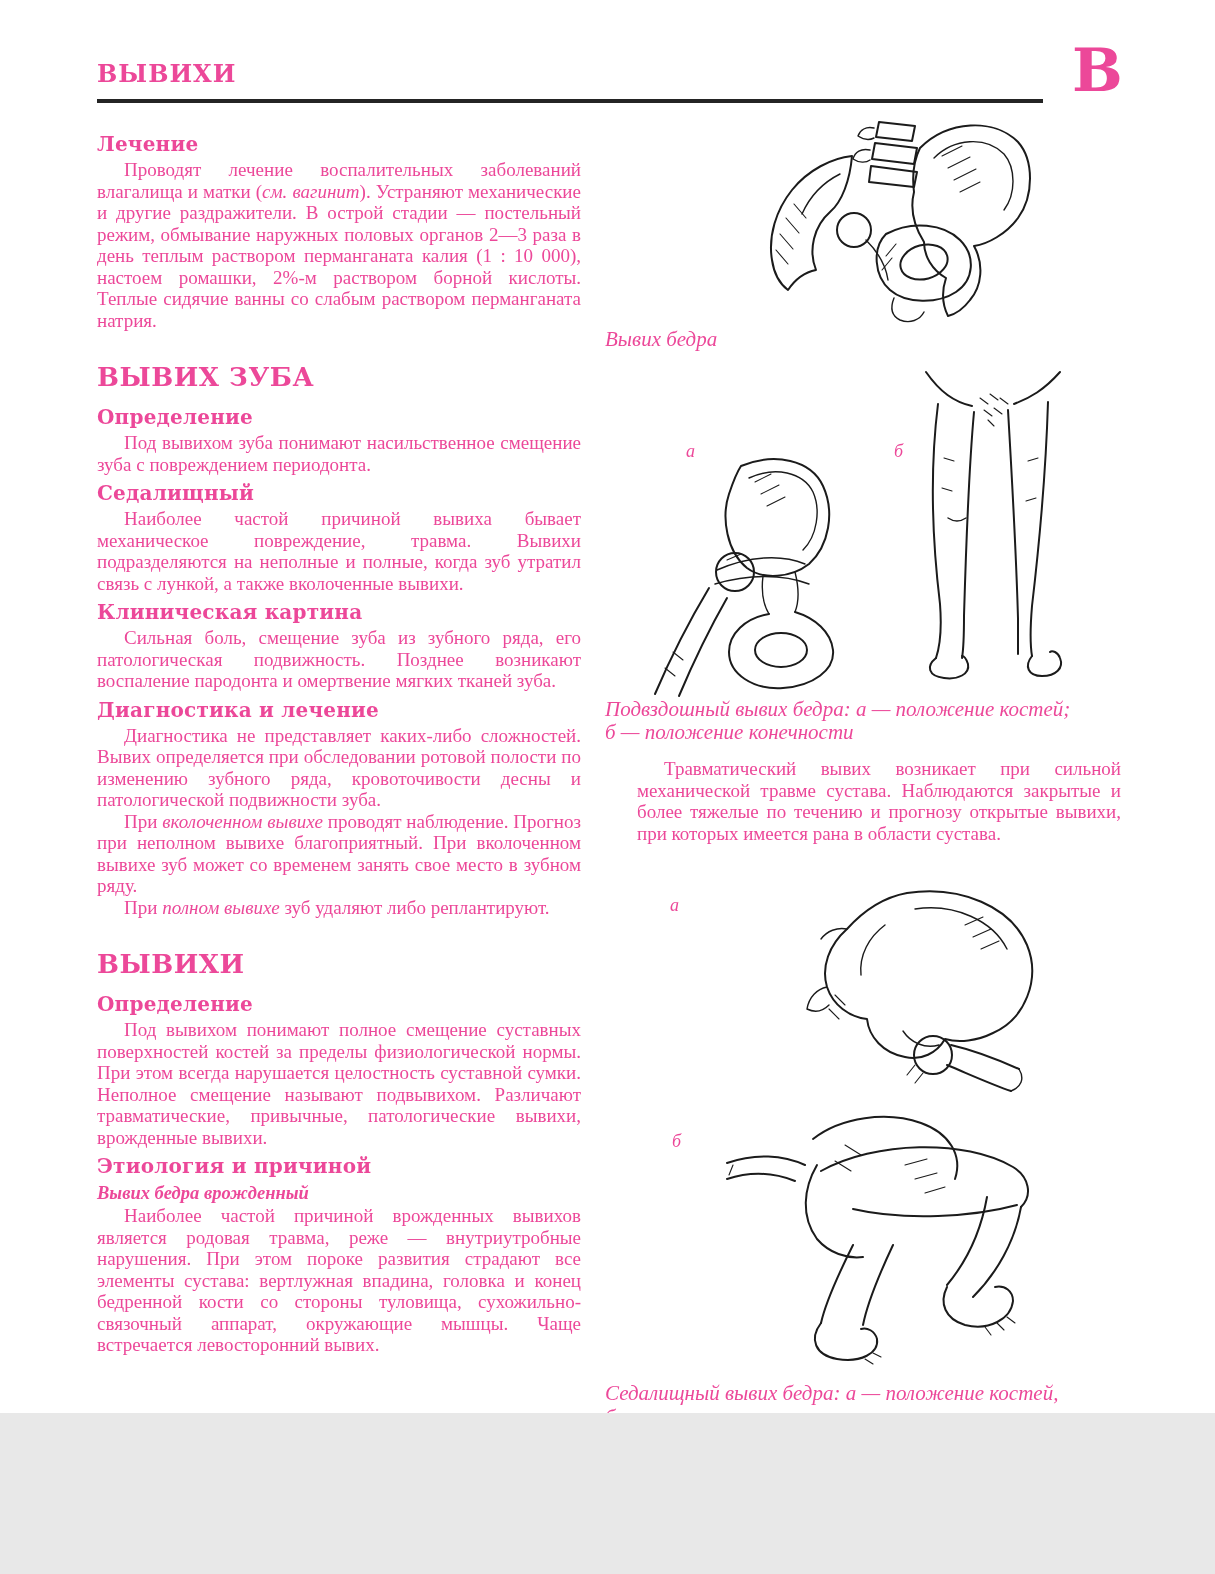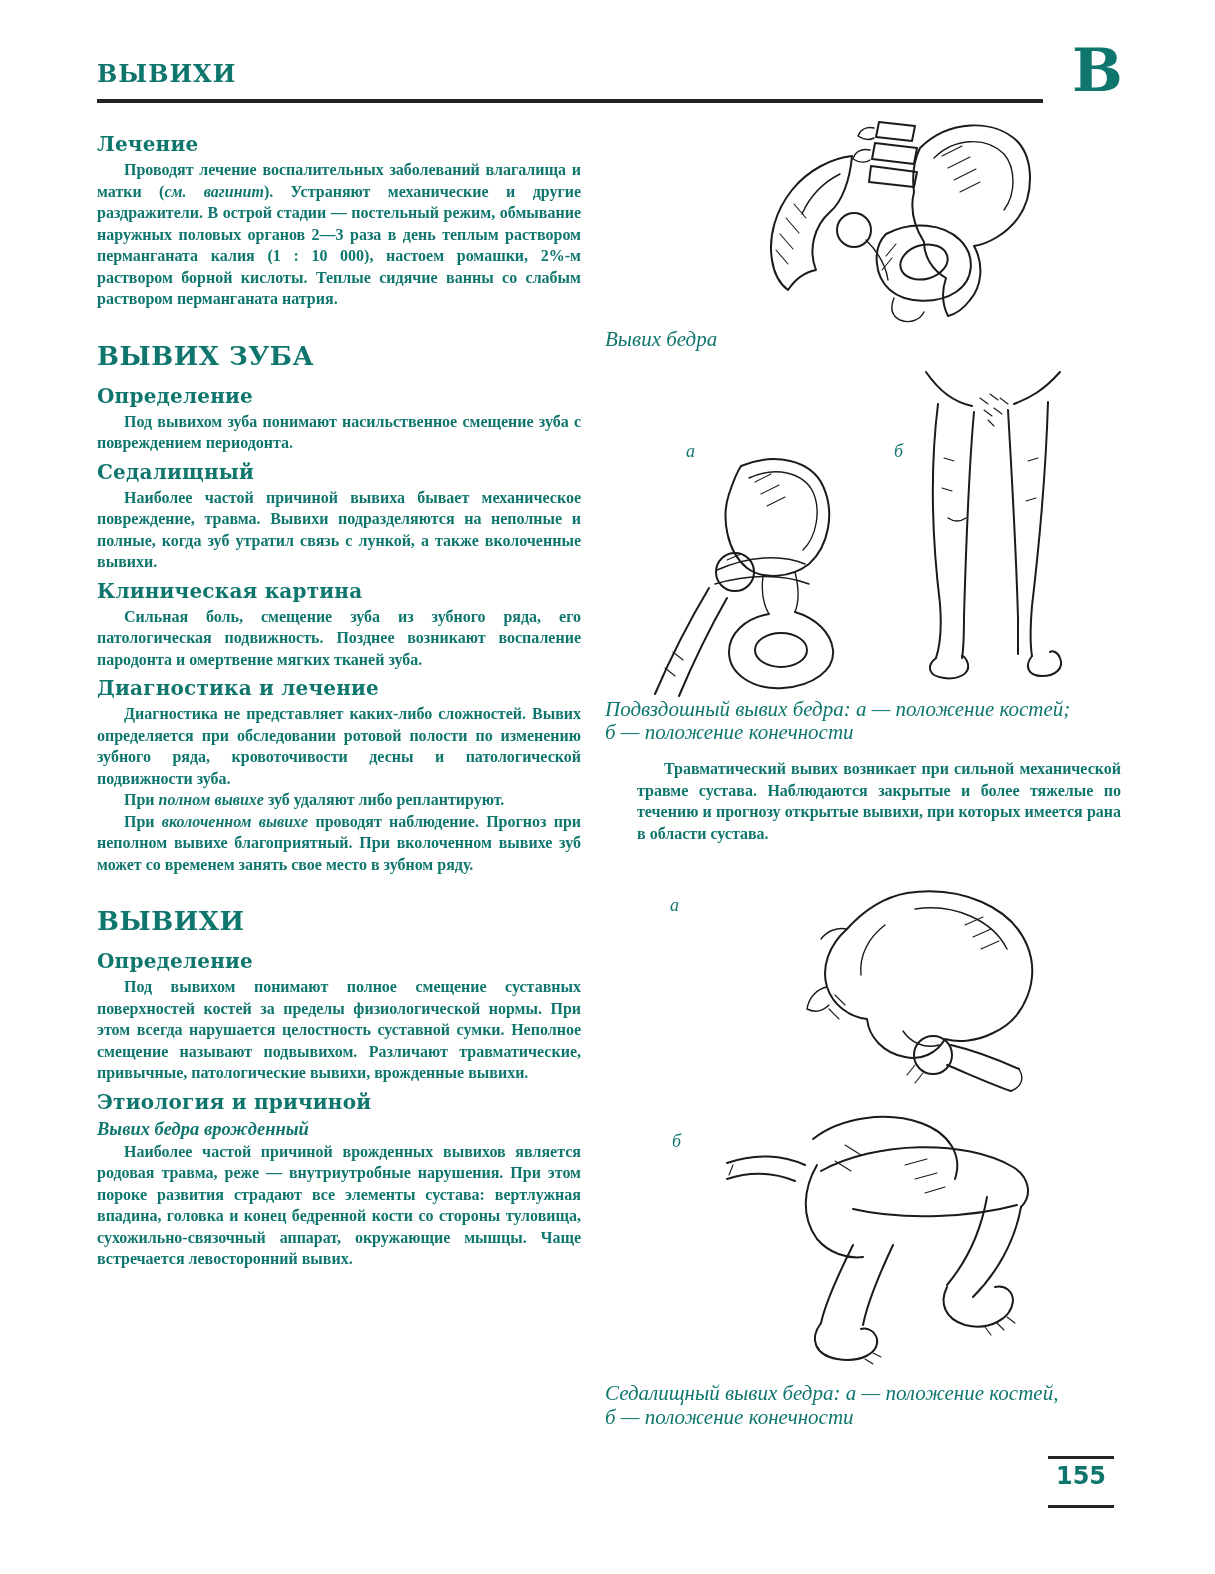--- a/index.html
+++ b/index.html
@@ -1,21 +1,21 @@
 <!DOCTYPE html>
 <html lang="ru"><head>
 <meta charset="utf-8">
 <style>
   html,body{margin:0;padding:0;background:#e8e8e8;}
   .page{
     position:relative;
-    width:1215px;height:1574px;
+    width:1215px;height:1413px;
     background:#ffffff;
     font-family:"Liberation Serif",serif;
-    color:#0f766e;
+    color:#ec4899;
     overflow:hidden;
     margin:0 auto;
   }
   
   .running-head{
     position:absolute;left:97px;top:62px;
     font-family:"DejaVu Serif",serif;font-weight:700;
     font-size:24px;letter-spacing:1px;line-height:1;
   }
   .header-rule{
@@ -27,21 +27,21 @@
     font-family:"DejaVu Serif",serif;font-weight:700;
     font-size:60px;line-height:1;
   }
   
   .col-left{
     position:absolute;left:97px;top:128px;width:484px;
   }
   .col-right-text{position:absolute;left:637px;width:484px;}
   .body-p{
     margin:0;text-indent:27px;
-    font-size:16px;line-height:21.5px;text-align:justify;font-weight:bold;
+    font-size:19px;line-height:21.5px;text-align:justify;
   }
   .h-sub{
     font-family:"DejaVu Serif",serif;font-weight:700;
     font-size:20px;line-height:25px;letter-spacing:.2px;
     margin:6px 0 2px;
   }
   .h-sub.first{margin-top:4px;}
   .h-sec{
     font-family:"DejaVu Serif",serif;font-weight:700;
     font-size:26px;line-height:32px;letter-spacing:.5px;
@@ -92,22 +92,22 @@
     <p class="body-p">Под вывихом зуба понимают насильственное смещение зуба с повреждением периодонта.</p>
 
     <h3 class="h-sub">Седалищный</h3>
     <p class="body-p">Наиболее частой причиной вывиха бывает механическое повреждение, травма. Вывихи подразделяются на неполные и полные, когда зуб утратил связь с лункой, а также вколоченные вывихи.</p>
 
     <h3 class="h-sub">Клиническая картина</h3>
     <p class="body-p">Сильная боль, смещение зуба из зубного ряда, его патологическая подвижность. Позднее возникают воспаление пародонта и омертвение мягких тканей зуба.</p>
 
     <h3 class="h-sub">Диагностика и лечение</h3>
     <p class="body-p">Диагностика не представляет каких-либо сложностей. Вывих определяется при обследовании ротовой полости по изменению зубного ряда, кровоточивости десны и патологической подвижности зуба.</p>
+    <p class="body-p"><span>При </span><span class="it">вколоченном вывихе</span><span> проводят наблюдение. Прогноз при неполном вывихе благоприятный. При вколоченном вывихе зуб может со временем занять свое место в зубном ряду.</span></p>
     <p class="body-p"><span>При </span><span class="it">полном вывихе</span><span> зуб удаляют либо реплантируют.</span></p>
-    <p class="body-p"><span>При </span><span class="it">вколоченном вывихе</span><span> проводят наблюдение. Прогноз при неполном вывихе благоприятный. При вколоченном вывихе зуб может со временем занять свое место в зубном ряду.</span></p>
 
     <h2 class="h-sec">ВЫВИХИ</h2>
 
     <h3 class="h-sub">Определение</h3>
     <p class="body-p">Под вывихом понимают полное смещение суставных поверхностей костей за пределы физиологической нормы. При этом всегда нарушается целостность суставной сумки. Неполное смещение называют подвывихом. Различают травматические, привычные, патологические вывихи, врожденные вывихи.</p>
 
     <h3 class="h-sub">Этиология и причиной</h3>
     <h4 class="h-subsub">Вывих бедра врожденный</h4>
     <p class="body-p">Наиболее частой причиной врожденных вывихов является родовая травма, реже — внутриутробные нарушения. При этом пороке развития страдают все элементы сустава: вертлужная впадина, головка и конец бедренной кости со стороны туловища, сухожильно-связочный аппарат, окружающие мышцы. Чаще встречается левосторонний вывих.</p>
 

